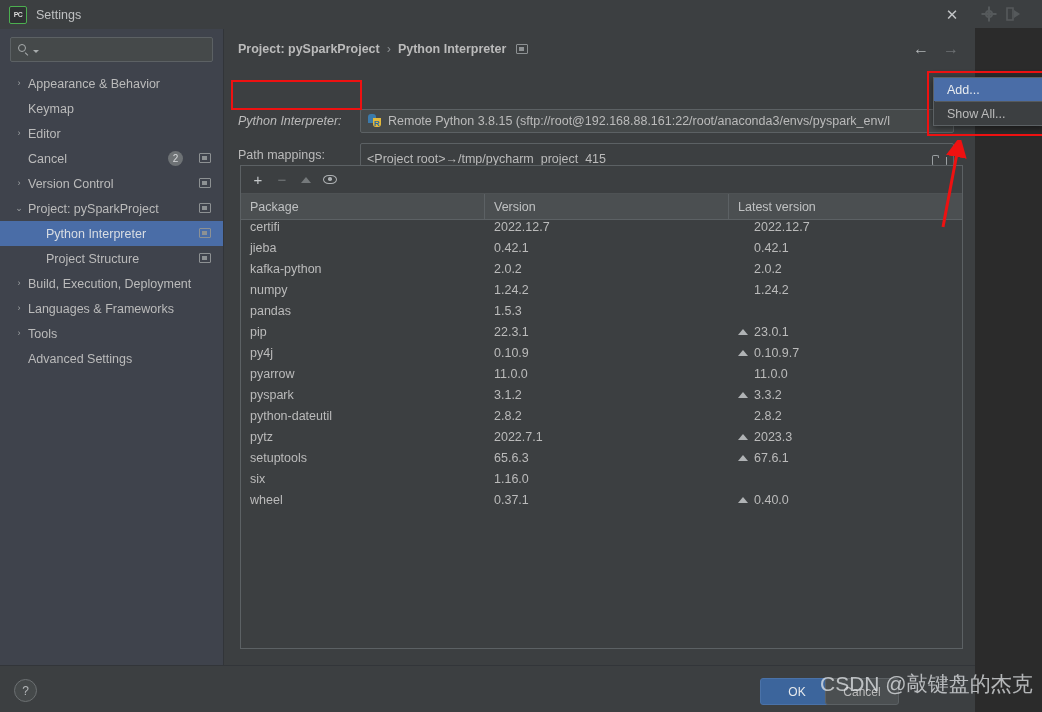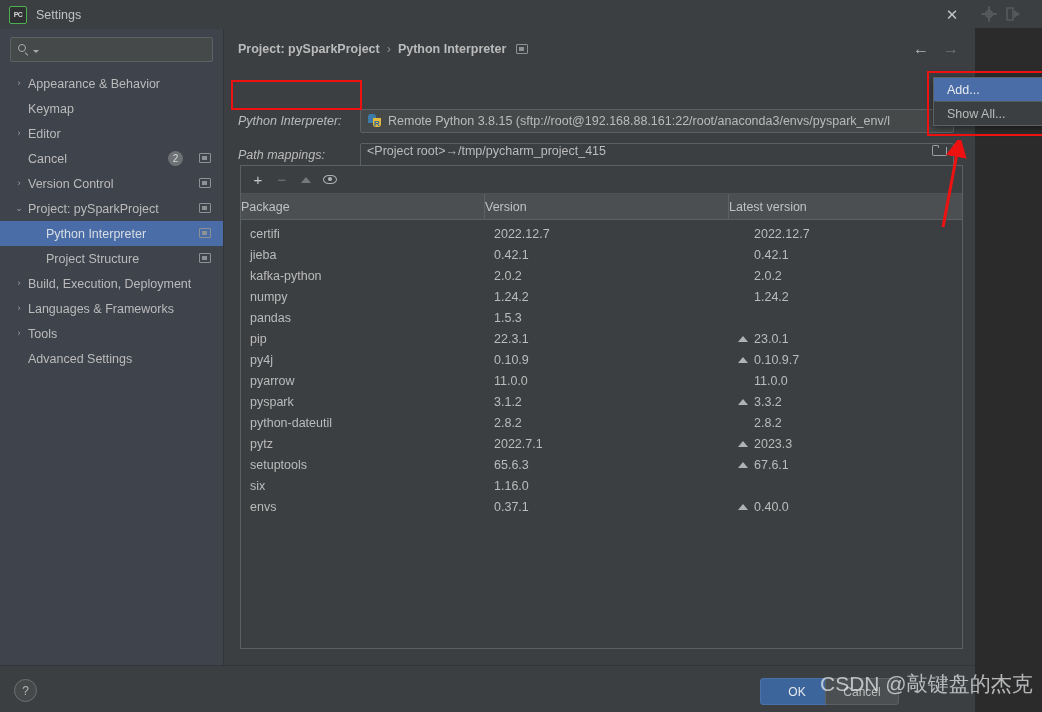--- a/index.html
+++ b/index.html
@@ -175,21 +175,21 @@
     color: #bbbbbb; font-size: 12.5px; white-space: nowrap; overflow: hidden;
     flex: 1;
   }
   .combo-caret {
     width: 0; height: 0; border-left: 4px solid transparent;
     border-right: 4px solid transparent; border-top: 5px solid #b4b7b9;
     margin-left: 6px; margin-right: 3px; flex: none;
   }
   .textfield {
     height: 24px; background: #3c3f41; border: 1px solid #5c6164;
-    border-radius: 2px; display: flex; align-items: flex-start;
+    border-radius: 2px; display: flex; align-items: flex-end;
     padding: 0 4px 0 6px; box-sizing: border-box;
   }
   .textfield-text { color: #bbbbbb; font-size: 12.5px; flex: 1; white-space: nowrap; }
   .folder-icon {
     width: 15px; height: 12px; position: relative; flex: none; margin-right: 2px;
   }
   .folder-icon .fbody {
     position: absolute; left: 0; bottom: 0; width: 15px; height: 9px;
     border: 1.4px solid #9ba0a2; border-top: none; box-sizing: border-box;
     border-radius: 0 0 2px 2px;
@@ -227,30 +227,30 @@
     content: ""; position: absolute; left: 4px; top: 1.4px;
     width: 3.6px; height: 3.6px; border-radius: 50%; background: #aeb1b3;
   }
 
   .pkg-head {
     display: flex; height: 25px; background: #4b4f51;
     border-bottom: 1px solid #5c6164;
   }
   .pkg-head div {
     color: #bfc1c2; font-size: 12.5px; display: flex; align-items: center;
-    box-sizing: border-box;
+    padding-left: 9px; box-sizing: border-box;
     border-right: 1px solid #5c6164;
   }
   .col-pkg { width: 244px; }
   .col-ver { width: 244px; }
   .col-latest { flex: 1; border-right: none !important; }
 
   .pkg-body { background: #3c3f41; }
   .pkg-row {
-    display: flex; height: 21px; align-items: flex-end;
+    display: flex; height: 21px; align-items: flex-start;
     color: #bbbbbb; font-size: 12.5px;
   }
   .pkg-row > div {
     padding-left: 9px; box-sizing: border-box; display: flex; align-items: center;
   }
   .up-tri {
     width: 0; height: 0; border-left: 5px solid transparent;
     border-right: 5px solid transparent; border-bottom: 6px solid #b0b3b5;
     margin-right: 6px; flex: none;
   }
@@ -443,21 +443,21 @@
             <span class="p1"></span>
               <span class="p2"></span>
               <span class="rbadge">R</span>
           </span>
           <span class="combo-text">Remote Python 3.8.15 (sftp://root@192.168.88.161:22/root/anaconda3/envs/pyspark_env/l</span>
           <span class="combo-caret"></span>
         </div>
       </div>
 
       <div class="field-row" style="left:14px; top:114px; width:720px;">
-        <div class="field-label" style="width:122px;font-style:italic;">Path mappings:</div>
+        <div class="field-label" style="width:122px;">Path mappings:</div>
         <div class="textfield" style="width:594px;">
           <span class="textfield-text">&lt;Project root&gt;→/tmp/pycharm_project_415</span>
           <span class="folder-icon">
             <span class="ftab"></span>
               <span class="fbody"></span>
           </span>
         </div>
       </div>
 
       <div class="pkg-panel">
@@ -578,21 +578,21 @@
           </div>
           <div class="pkg-row">
             <div class="col-pkg">six</div>
             <div class="col-ver">1.16.0</div>
             <div class="col-latest">
                 <span class="up-tri hidden"></span>
                 <span></span>
               </div>
           </div>
           <div class="pkg-row">
-            <div class="col-pkg">envs</div>
+            <div class="col-pkg">wheel</div>
             <div class="col-ver">0.37.1</div>
             <div class="col-latest">
                 <span class="up-tri"></span>
                 <span>0.40.0</span>
               </div>
           </div>
         </div>
       </div>
     </div>
 

